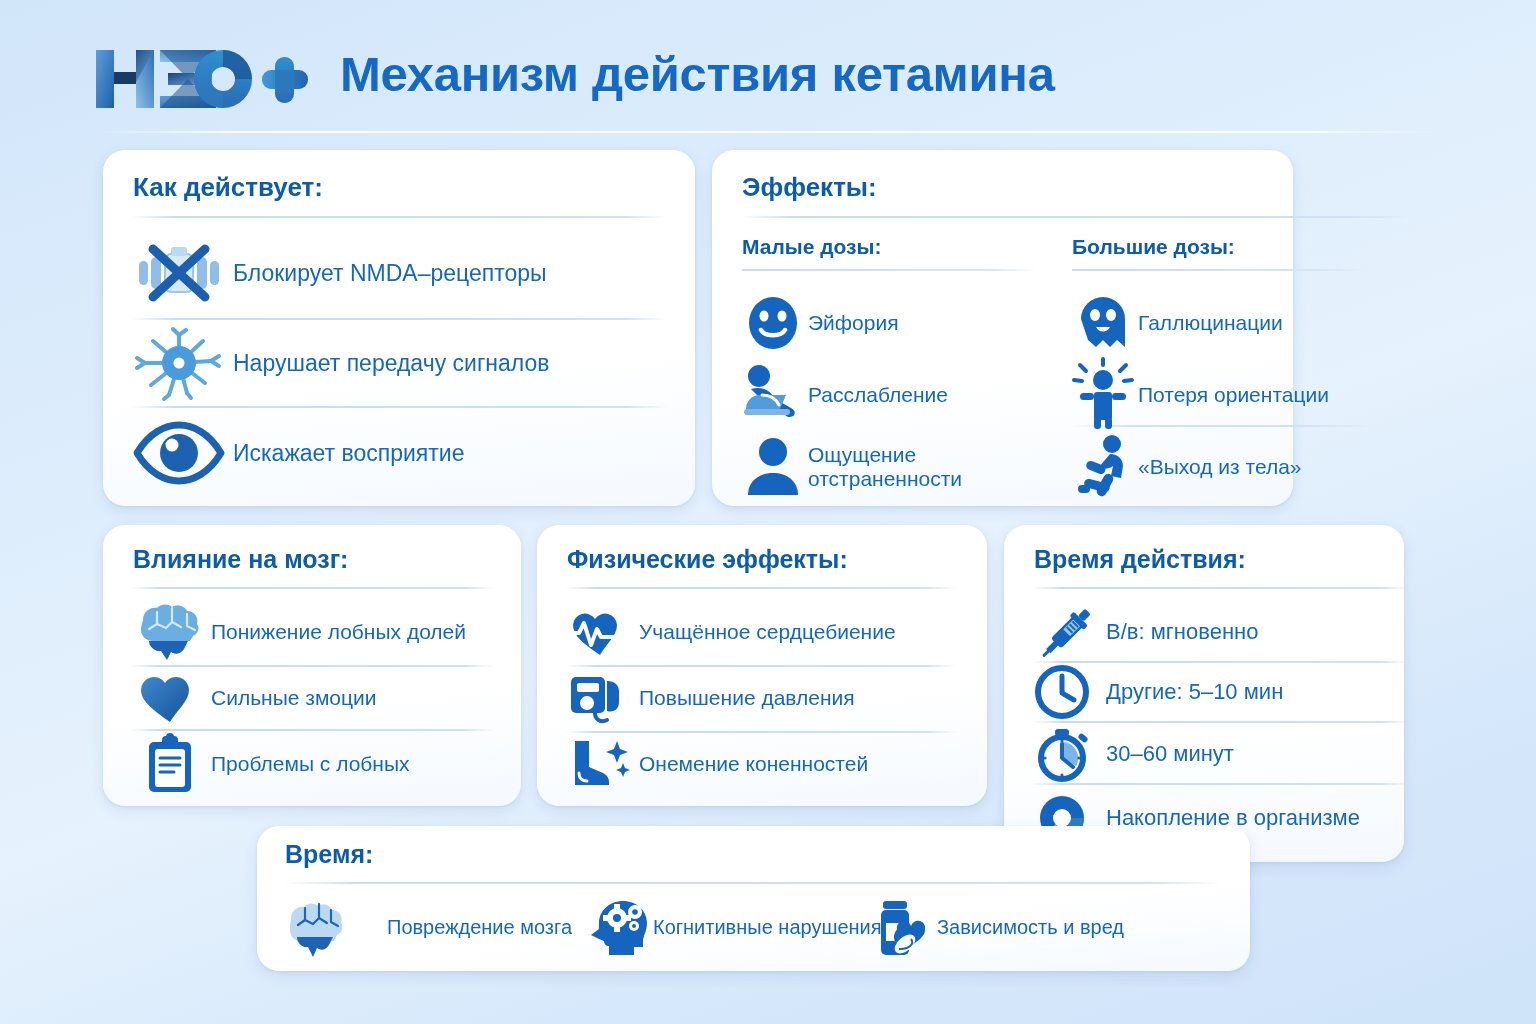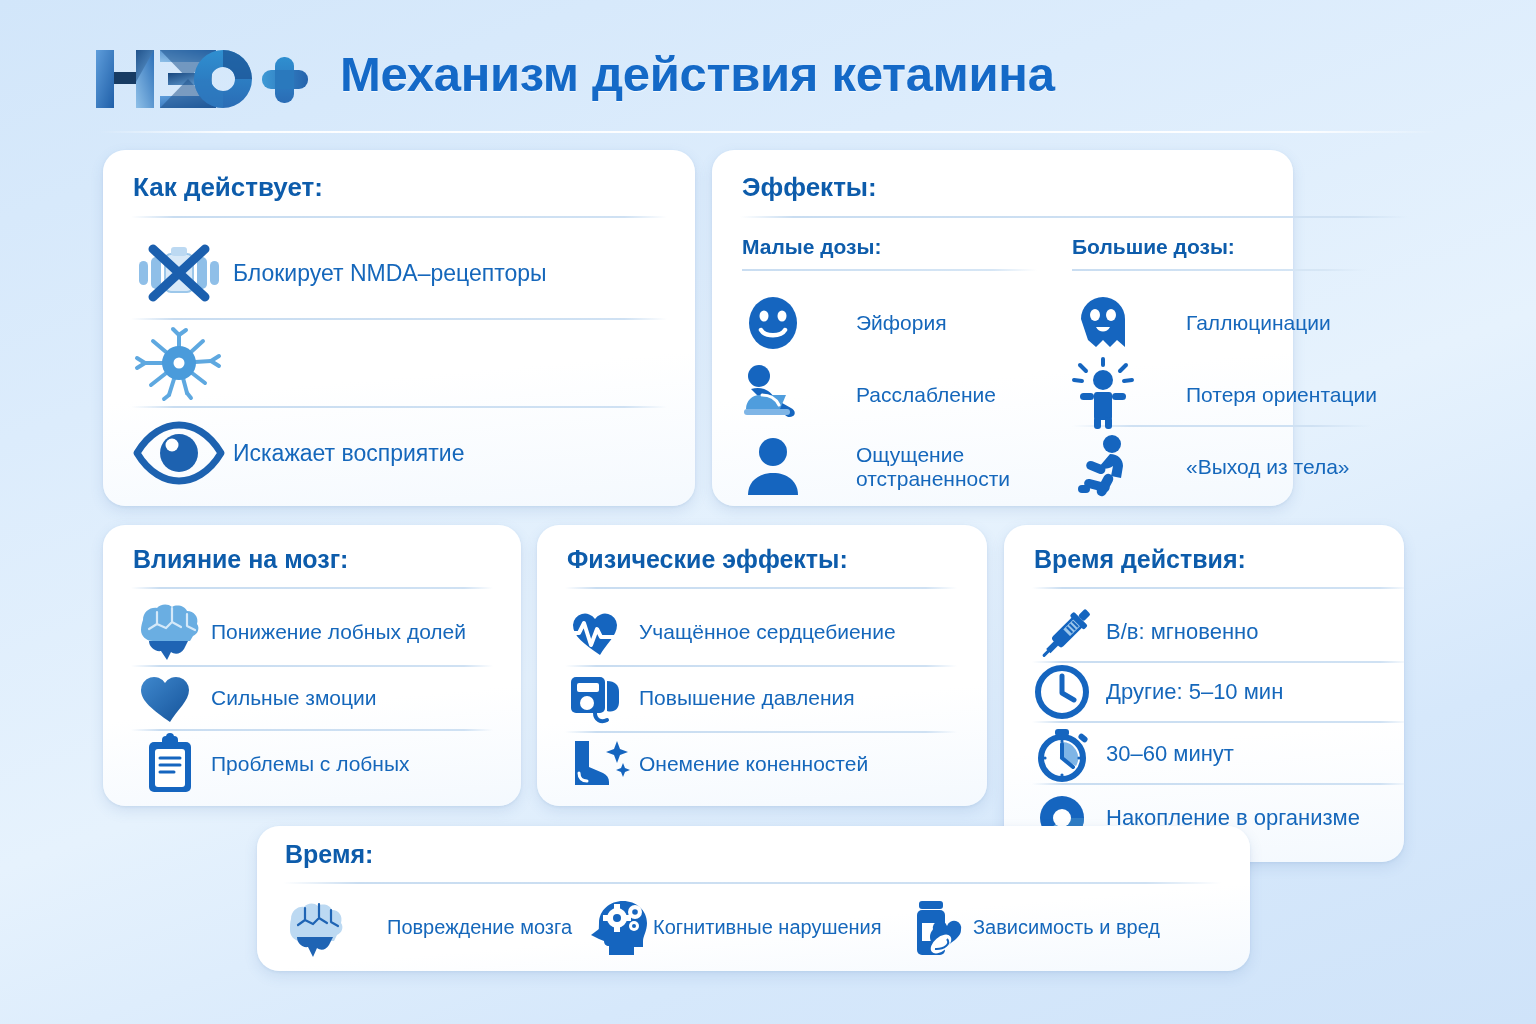--- a/index.html
+++ b/index.html
@@ -112,21 +112,21 @@
   .subcol .sub-title {
     position: absolute; left: 0; top: 0;
     font-size: 21px; font-weight: bold; color: #0d5cab; white-space: nowrap;
   }
   .subcol .sub-rule {
     position: absolute; left: 0; top: 34px; height: 2px; width: 295px;
     background: linear-gradient(90deg, #c9ddf1 0%, #d6e6f5 85%, rgba(190,216,240,0) 100%);
   }
   #sub-low  { left: 30px;  top: 85px; width: 310px; height: 250px; }
   #sub-high { left: 360px; top: 85px; width: 330px; height: 250px; }
-  .subcol .row { left: 0; height: 72px; gap: 48px; }
+  .subcol .row { left: 0; height: 72px; }
   .subcol .row.e0 { top: 52px; }
   .subcol .row.e1 { top: 124px; }
   .subcol .row.e2 { top: 196px; }
   .subcol .ico { width: 62px; height: 68px; }
   .subcol .lbl { font-size: 21px; margin-left: 4px; }
   #sub-high .divider {
     position: absolute; left: 0; top: 190px; width: 300px; height: 2px;
     background: linear-gradient(90deg, rgba(190,216,240,0) 0%, #cfe1f3 20%, #cfe1f3 80%, rgba(190,216,240,0) 100%);
   }
 
@@ -167,21 +167,21 @@
   #card-time .row.i3 { top: 262px; }
   #card-time .ico { width: 68px; height: 58px; }
   #card-time .lbl { font-size: 22px; margin-left: 6px; }
 
   
   #card-risks .card-title { left: 28px; top: 14px; font-size: 25px; }
   #card-risks .rule.r0 { left: 26px; top: 56px; width: 938px; }
   #card-risks .row { top: 70px; height: 64px; }
   #card-risks .row.k0 { left: 26px; gap: 38px; }
   #card-risks .row.k1 { left: 330px; }
-  #card-risks .row.k2 { left: 650px; justify-content: space-between; }
+  #card-risks .row.k2 { left: 614px; justify-content: space-between; }
   #card-risks .ico { width: 62px; height: 58px; }
   #card-risks .lbl { font-size: 20px; margin-left: 4px; white-space: nowrap; }
 
   svg { display: block; overflow: visible; }
 </style>
 </head>
 <body>
 
 <div class="header">
 
@@ -277,20 +277,21 @@
             <path d="M80 34 L88 39"></path>
           <path d="M14 36 L6 31"></path>
             <path d="M14 36 L6 41"></path>
           <path d="M38 68 L33 72"></path>
             <path d="M56 66 L60 71"></path>
         </g>
         <circle cx="48" cy="36" r="17" fill="#4a9bdb"></circle>
         <circle cx="48" cy="36" r="5.5" fill="#ffffff"></circle>
       </svg>
     </span>
+    <span class="lbl">Нарушает передачу сигналов</span>
   </div>
 
   <div class="row i2">
     <span class="ico">
       <svg width="96" height="72" viewBox="0 0 96 72">
         <path d="M6 36C18 16 34 8 48 8s30 8 42 28c-12 20-28 28-42 28S18 56 6 36Z" fill="none" stroke="#1d62b0" stroke-width="7" stroke-linejoin="round"></path>
         <circle cx="48" cy="36" r="19" fill="#1d62b0"></circle>
         <circle cx="41" cy="28" r="6.5" fill="#ffffff"></circle>
       </svg>
     </span>

